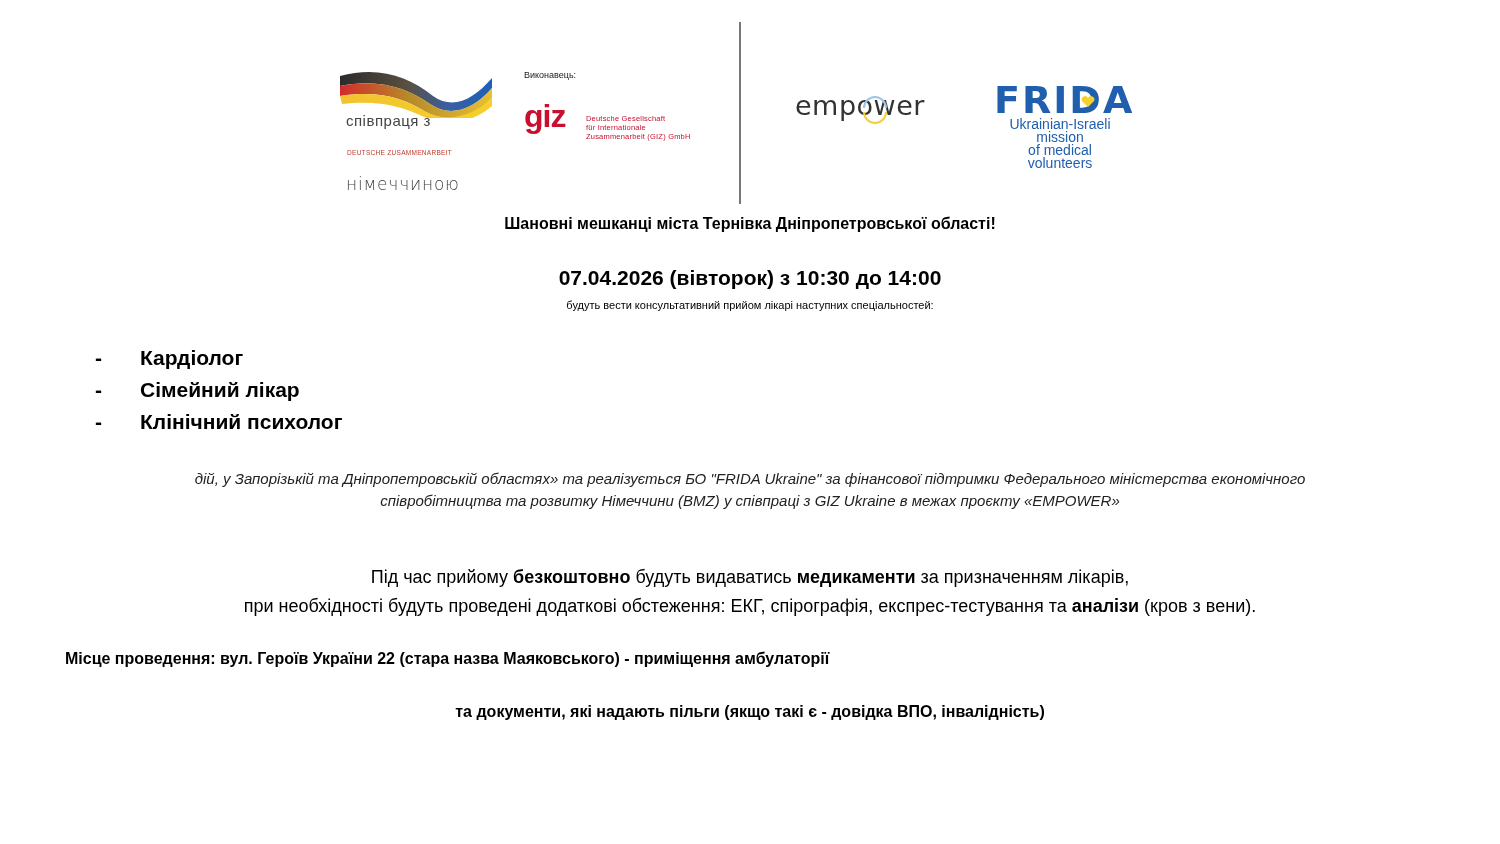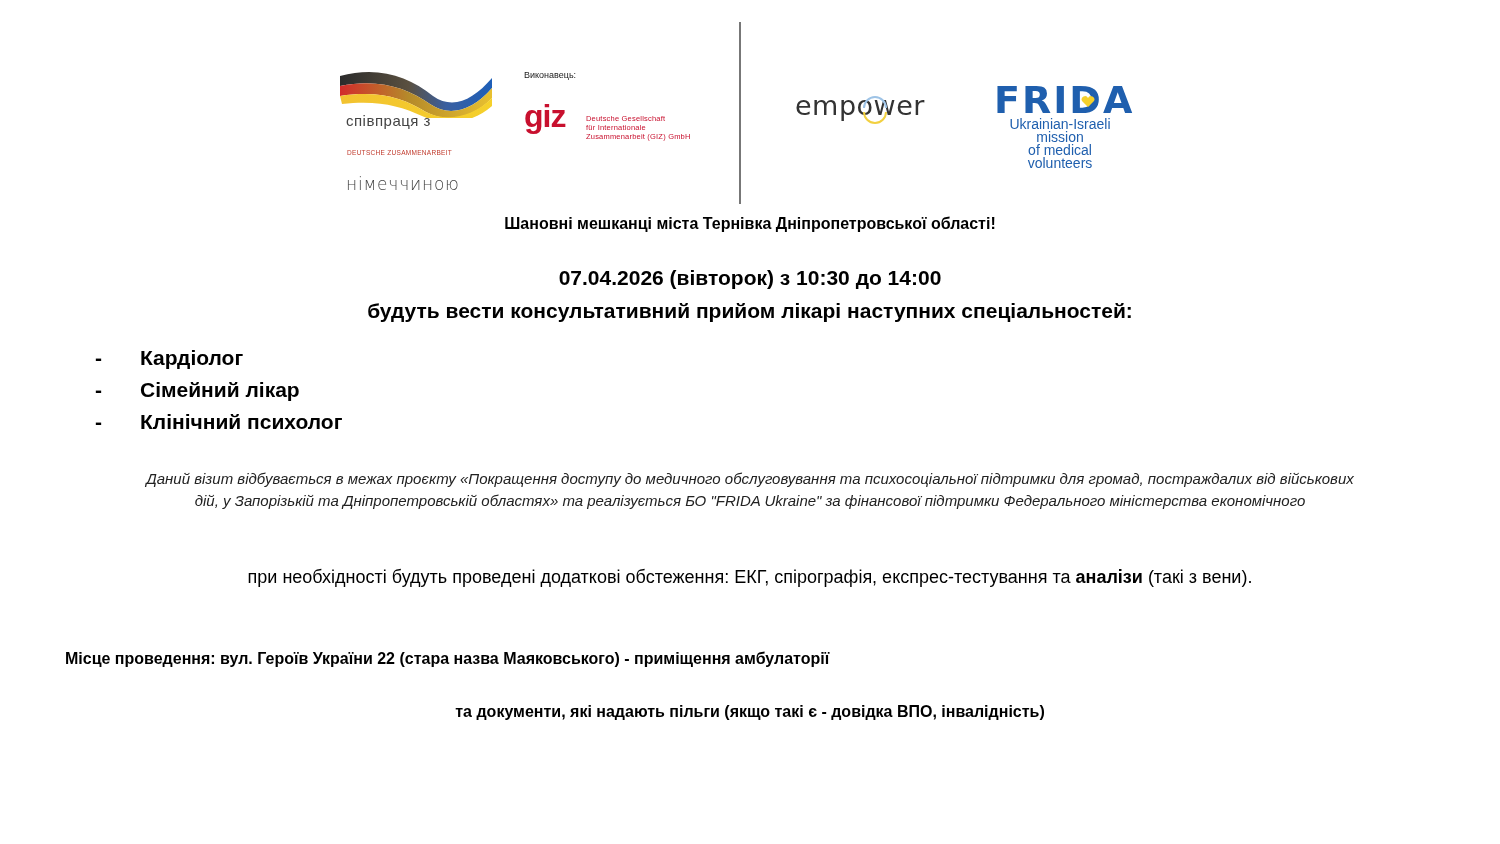--- a/index.html
+++ b/index.html
@@ -11,21 +11,21 @@
   .spivpratsia1 { font-size:15px; color:#444; letter-spacing:0.5px; }
   .spivpratsia2 { font-size:17px; color:#444; letter-spacing:0.8px; font-family:"DejaVu Sans", sans-serif; font-weight:300; }
   .deutsche { font-size:6.5px; color:#c0392b; letter-spacing:0.3px; }
   .empower { font-size:27px; color:#333; letter-spacing:0.5px; font-family:"DejaVu Sans", sans-serif; }
   .frida { font-size:38px; font-weight:bold; color:#1f5fae; letter-spacing:2px; font-family:"DejaVu Sans", sans-serif; line-height:36px; }
   .frida-sub { font-size:14px; color:#1f5fae; text-align:center; line-height:13px; }
   .divider { background:#777; width:2px; }
   .center { text-align:center; width:1500px; left:0; }
   .greet { font-size:16px; font-weight:bold; }
   .date { font-size:21px; font-weight:bold; }
-  .subline { font-size:21px;font-weight:bold; }
+  .subline { font-size:11px; }
   .spec-list { left:95px; font-size:21px; font-weight:bold; }
   .spec-item { height:32px; display:flex; }
   .spec-dash { width:45px; }
   .italic { font-size:15px; font-style:italic; color:#222; line-height:22px; text-align:center; left:70px; width:1360px; }
   .body18 { font-size:18px; line-height:29px; }
   .place { font-size:16px; font-weight:bold; left:65px; }
   .queue { font-size:16px; font-weight:bold; line-height:26px; }
 </style>
 </head>
 <body>
@@ -100,27 +100,30 @@
     <span class="spec-dash">-</span>
     <span>Сімейний лікар</span>
   </div>
   <div class="spec-item">
     <span class="spec-dash">-</span>
     <span>Клінічний психолог</span>
   </div>
 </div>
 
 <div class="abs italic" style="top:468px;">
-  <div>Даний візит відбувається в межах проєкту «Покращення доступу до медичного обслуговування та психосоціальної підтримки для громад, постраждалих від військових</div>
   <div>дій, у Запорізькій та Дніпропетровській областях» та реалізується БО "FRIDA Ukraine" за фінансової підтримки Федерального міністерства економічного</div>
+  <div>співробітництва та розвитку Німеччини (BMZ) у співпраці з GIZ Ukraine в межах проєкту «EMPOWER»</div>
 </div>
 
 <div class="abs center body18" style="top:563px;">
   <div>
-    <span>при необхідності будуть проведені додаткові обстеження: ЕКГ, спірографія, експрес-тестування та </span><b>аналізи</b><span> (такі з вени).</span>
+    <span>Під час прийому </span><b>безкоштовно</b><span> будуть видаватись </span><b>медикаменти</b><span> за призначенням лікарів,</span>
+  </div>
+  <div>
+    <span>при необхідності будуть проведені додаткові обстеження: ЕКГ, спірографія, експрес-тестування та </span><b>аналізи</b><span> (кров з вени).</span>
   </div>
 </div>
 
 <div class="abs place" style="top:650px;">Місце проведення: вул. Героїв України 22 (стара назва Маяковського) - приміщення амбулаторії</div>
 
 <div class="abs center queue" style="top:699px;">
   <div>та документи, які надають пільги (якщо такі є - довідка ВПО, інвалідність)</div>
 </div>
 
 </body></html>

